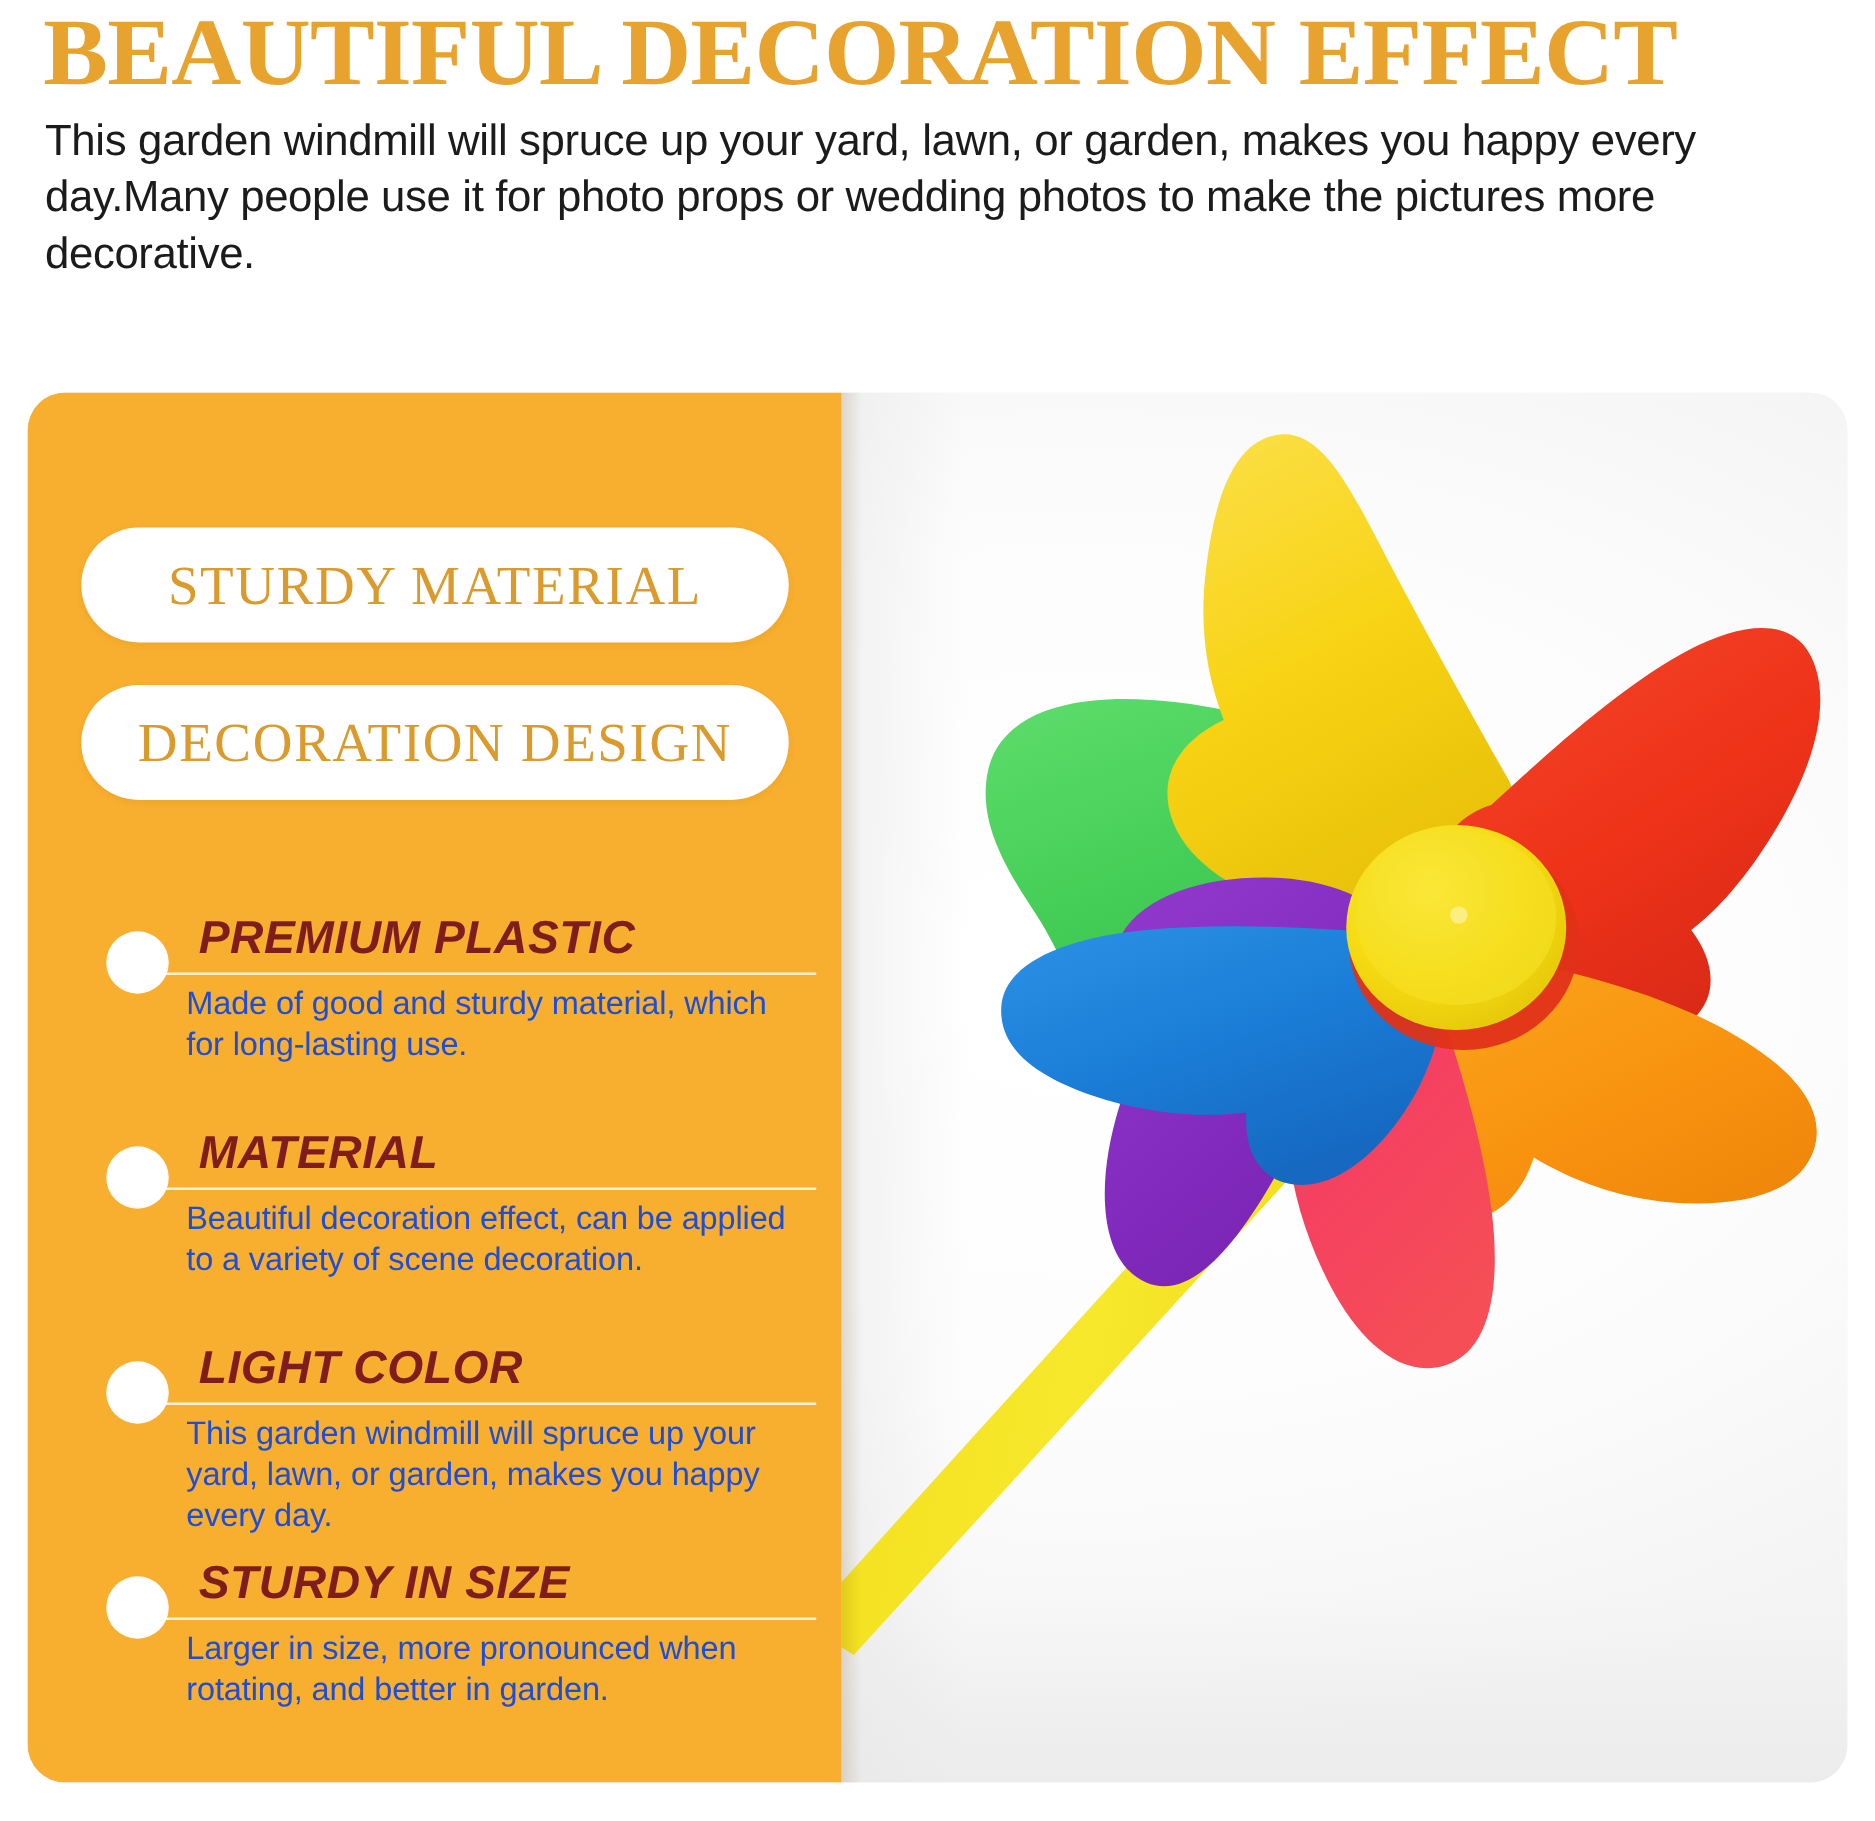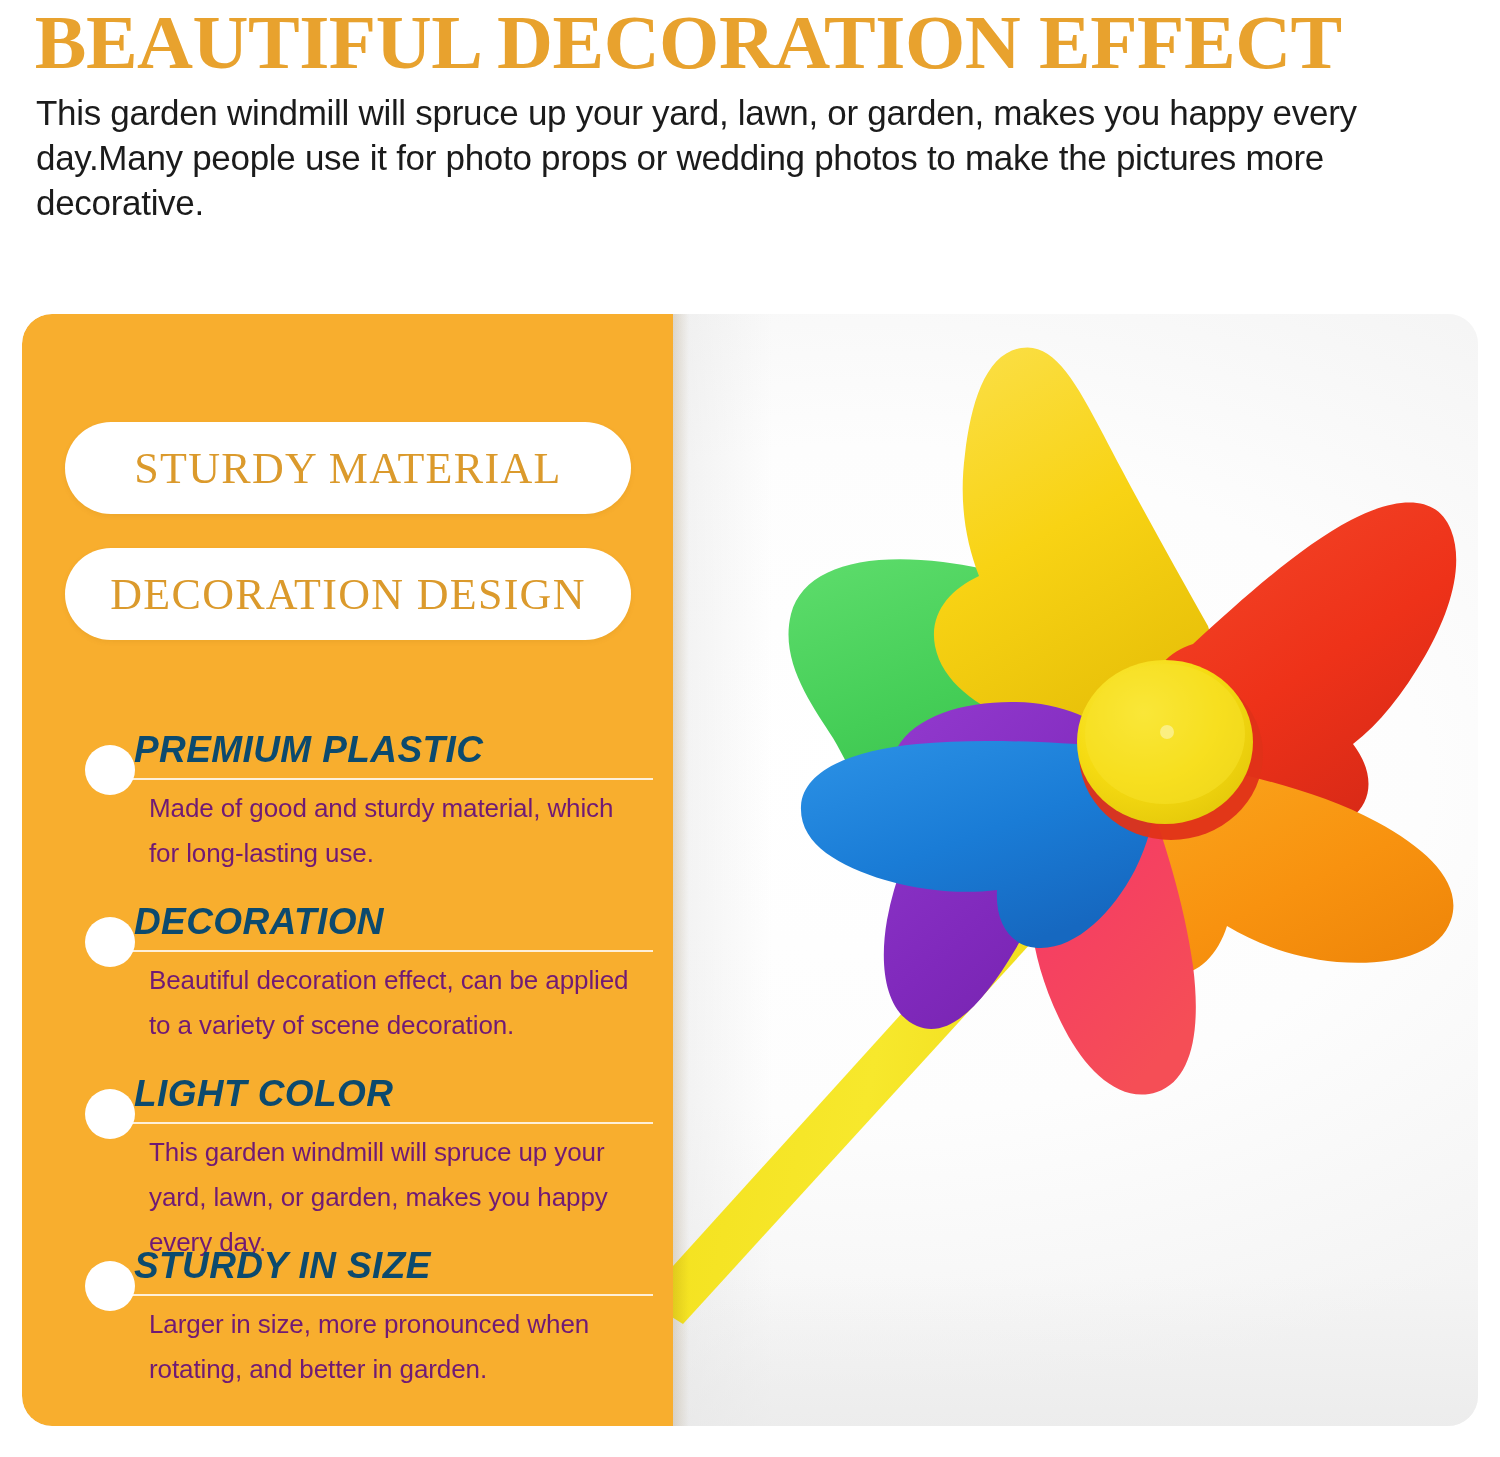--- a/index.html
+++ b/index.html
@@ -92,36 +92,36 @@
 
   
   .features { position:absolute; left:0; top:414px; width:651px; }
   .feat { position:relative; height:172px; }
   .bullet {
     position:absolute; left:63px; top:17px;
     width:50px; height:50px;
     background:#fff; border-radius:50%;
   }
   .feat-title {
-    position:absolute; left:112px; top:0;
+    position:absolute; left:137px; top:0;
     font-size:37px; line-height:44px;
     font-weight:700; font-style:italic;
-    color:#0c4a6e;
+    color:#7f1d1d;
     letter-spacing:0.4px;
   }
   .feat-rule {
     position:absolute; left:108px; top:50px;
     width:523px; height:2px;
     background:rgba(255,255,255,.82);
   }
   .feat-desc {
     position:absolute; left:127px; top:58px;
     width:500px;
-    font-size:26px; line-height:45px;
-    color:#701a75;
+    font-size:26px; line-height:33px;
+    color:#1d4ed8;
     letter-spacing:-0.1px;
   }
 
   
   .pinwheel { position:absolute; left:651px; top:0; width:805px; height:1112px; }
   .pw-svg { position:absolute; left:0; top:0; width:805px; height:1112px; }
 </style>
 </head>
 <body>
 
@@ -283,21 +283,21 @@
 
         <div class="feat">
           <span class="bullet"></span>
           <div class="feat-title">PREMIUM PLASTIC</div>
           <div class="feat-rule"></div>
           <div class="feat-desc">Made of good and sturdy material, which for long-lasting use.</div>
         </div>
 
         <div class="feat">
           <span class="bullet"></span>
-          <div class="feat-title">DECORATION</div>
+          <div class="feat-title">MATERIAL</div>
           <div class="feat-rule"></div>
           <div class="feat-desc">Beautiful decoration effect, can be applied to a variety of scene decoration.</div>
         </div>
 
         <div class="feat">
           <span class="bullet"></span>
           <div class="feat-title">LIGHT COLOR</div>
           <div class="feat-rule"></div>
           <div class="feat-desc">This garden windmill will spruce up your yard, lawn, or garden, makes you happy every day.</div>
         </div>

